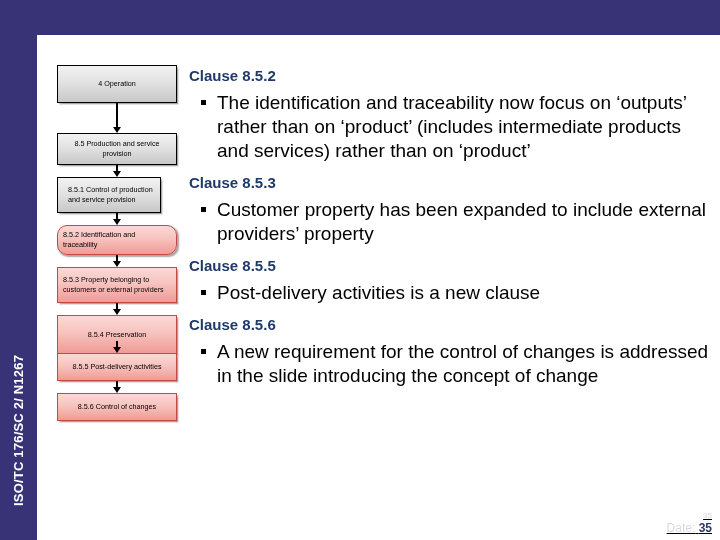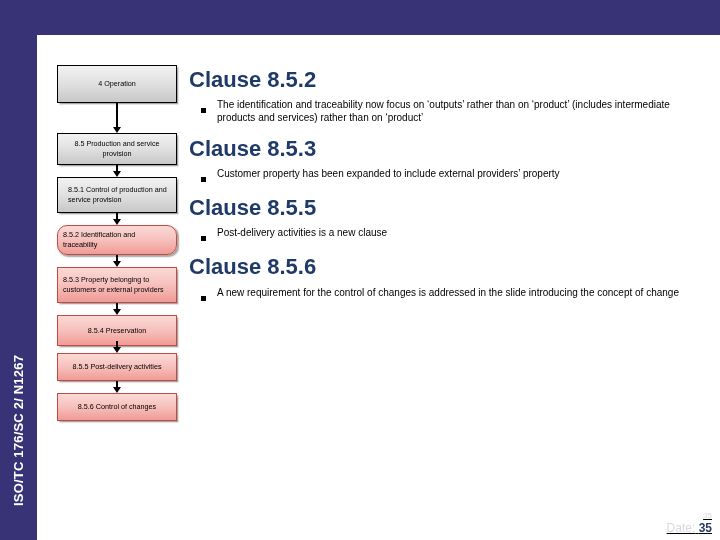--- a/index.html
+++ b/index.html
@@ -120,21 +120,21 @@
   
   .col {
     position: absolute;
     left: 152px;
     top: 32px;
     width: 520px;
   }
   .clause-h {
     color: #1f3a68;
     font-weight: bold;
-    font-size: 22px;
+    font-size: 15px;
     line-height: 1.2;
     margin: 0 0 6px 0;
   }
   .bullet-row {
     display: flex;
     margin: 0 0 11px 0;
     padding-left: 12px;
   }
   .bullet-mark {
     color: #000000;
@@ -145,21 +145,21 @@
     flex: 0 0 16px;
   }
   .bullet-mark span {
     display: inline-block;
     width: 5px;
     height: 5px;
     background: #000000;
   }
   .bullet-text {
     color: #000000;
-    font-size: 10px;
+    font-size: 19px;
     line-height: 1.26;
     flex: 1 1 auto;
   }
   .blk { margin-bottom: 2px; }
 
   
   .footer {
     position: absolute;
     right: 8px;
     bottom: 4px;
@@ -200,42 +200,42 @@
         <div class="head"></div>
       </div>
 
       <div class="fbox gray center" style="left:4px; top:68px; width:120px; height:32px;">8.5 Production and service provision</div>
 
       <div class="arrow" style="left:59px; top:100px; height:12px;">
         <div class="stem"></div>
         <div class="head"></div>
       </div>
 
-      <div class="fbox gray left" style="left:4px; top:112px; width:120px; height:36px;padding-left:10px;">8.5.1 Control of production and service provision</div>
+      <div class="fbox gray left" style="left:4px; top:112px; width:104px; height:36px;padding-left:10px;">8.5.1 Control of production and service provision</div>
 
       <div class="arrow" style="left:59px; top:148px; height:12px;">
         <div class="stem"></div>
         <div class="head"></div>
       </div>
 
       <div class="fbox pink left" style="left:4px; top:160px; width:120px; height:30px;border-radius:10px;">8.5.2 Identification and traceability</div>
 
       <div class="arrow" style="left:59px; top:190px; height:12px;">
         <div class="stem"></div>
         <div class="head"></div>
       </div>
 
       <div class="fbox pink left" style="left:4px; top:202px; width:120px; height:36px;">8.5.3 Property belonging to customers or external providers</div>
 
       <div class="arrow" style="left:59px; top:238px; height:12px;">
         <div class="stem"></div>
         <div class="head"></div>
       </div>
 
-      <div class="fbox pink center" style="left:4px; top:250px; width:120px; height:31px;">8.5.4 Preservation</div>
+      <div class="fbox pink center" style="left:4px; top:250px; width:120px; height:39px;">8.5.4 Preservation</div>
 
       <div class="arrow" style="left:59px; top:276px; height:12px;">
         <div class="stem"></div>
         <div class="head"></div>
       </div>
 
       <div class="fbox pink center" style="left:4px; top:288px; width:120px; height:28px;">8.5.5 Post-delivery activities</div>
 
       <div class="arrow" style="left:59px; top:316px; height:12px;">
         <div class="stem"></div>

